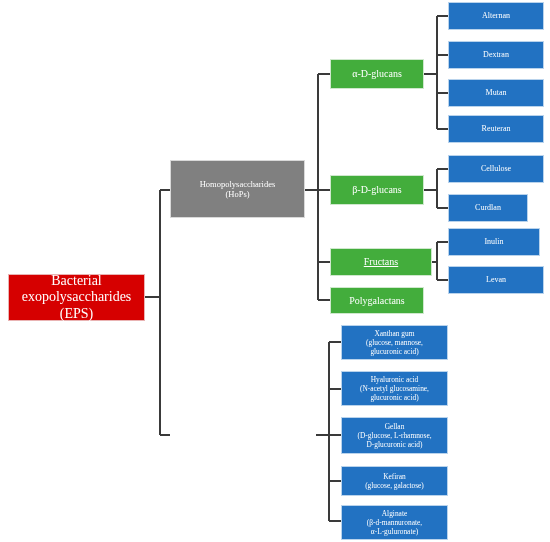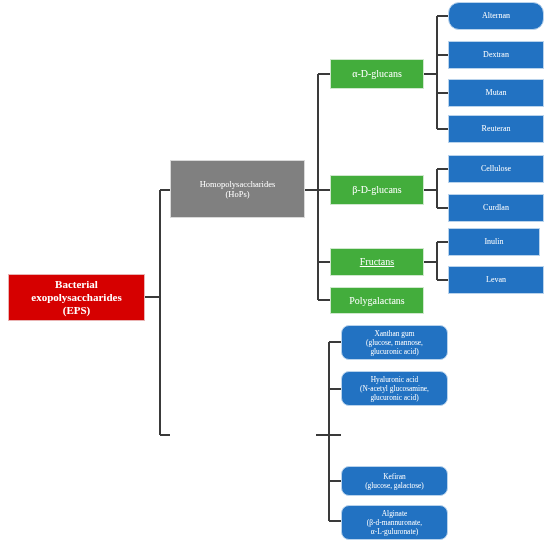--- a/index.html
+++ b/index.html
@@ -16,26 +16,26 @@
     box-sizing:border-box;
     display:flex;align-items:center;justify-content:center;
     text-align:center;
     color:#ffffff;
     line-height:1.18;
     z-index:2;
   }
   .node .lbl{display:block;padding:0 3px;}
   .node .sub{display:block;}
 
-  .n-root{background:#d60000;border:1px solid #e9b3b3;font-size:11px;font-weight:bold;}
+  .n-root{background:#d60000;border:1px solid #e9b3b3;font-size:14px;}
   .n-mid-a{background:#808080;border:1px solid #d9d9d9;font-size:8.5px;}
   .n-mid-b{background:#4a4a4a;border:1px solid #d9d9d9;font-size:8.5px;}
   .n-green{background:#43ad3c;border:1px solid #cfe8cd;font-size:10px;}
   .n-blue{background:#2272c2;border:1px solid #b9d3ec;font-size:8px;}
-  .n-blue.multi{font-size:7.4px;line-height:1.22;border-radius:8px;}
+  .n-blue.multi{font-size:7.4px;line-height:1.22;}
 </style>
 </head>
 <body>
 
 <div id="canvas">
 
   <svg id="wires" viewBox="0 0 550 542" xmlns="http://www.w3.org/2000/svg">
     <g fill="none" stroke="#3a3a3a" stroke-width="1.6" shape-rendering="crispEdges">
 
       <path d="M145,297 H160"></path>
@@ -94,44 +94,44 @@
     </span>
   </div>
 
 
   <div class="node n-green" style="left:330px;top:59px;width:94px;height:30px;">
     <span class="lbl">α-D-glucans</span>
   </div>
   <div class="node n-green" style="left:330px;top:175px;width:94px;height:30px;">
     <span class="lbl">β-D-glucans</span>
   </div>
-  <div class="node n-green" style="left:330px;top:248px;width:94px;height:28px;text-decoration:underline;">
+  <div class="node n-green" style="left:330px;top:248px;width:102px;height:28px;text-decoration:underline;">
     <span class="lbl">Fructans</span>
   </div>
   <div class="node n-green" style="left:330px;top:287px;width:94px;height:27px;text-align:center;">
     <span class="lbl">Polygalactans</span>
   </div>
 
-  <div class="node n-blue" style="left:448px;top:2px;width:96px;height:28px;border-radius:11px;">
+  <div class="node n-blue" style="left:448px;top:2px;width:96px;height:28px;">
     <span class="lbl">Alternan</span>
   </div>
   <div class="node n-blue" style="left:448px;top:41px;width:96px;height:28px;">
     <span class="lbl">Dextran</span>
   </div>
   <div class="node n-blue" style="left:448px;top:79px;width:96px;height:28px;">
     <span class="lbl">Mutan</span>
   </div>
   <div class="node n-blue" style="left:448px;top:115px;width:96px;height:28px;">
     <span class="lbl">Reuteran</span>
   </div>
 
   <div class="node n-blue" style="left:448px;top:155px;width:96px;height:28px;">
     <span class="lbl">Cellulose</span>
   </div>
-  <div class="node n-blue" style="left:448px;top:194px;width:96px;height:28px;">
+  <div class="node n-blue" style="left:448px;top:194px;width:80px;height:28px;">
     <span class="lbl">Curdlan</span>
   </div>
 
   <div class="node n-blue" style="left:448px;top:228px;width:92px;height:28px;">
     <span class="lbl">Inulin</span>
   </div>
   <div class="node n-blue" style="left:448px;top:266px;width:96px;height:28px;">
     <span class="lbl">Levan</span>
   </div>
 
@@ -144,20 +144,27 @@
   </div>
 
   <div class="node n-blue multi" style="left:341px;top:371px;width:107px;height:35px;">
     <span>
       <span class="lbl">Hyaluronic acid</span>
       <span class="sub">(N-acetyl glucosamine,</span>
       <span class="sub">glucuronic acid)</span>
     </span>
   </div>
 
+  <div class="node n-blue multi" style="left:341px;top:417px;width:107px;height:37px;">
+    <span>
+      <span class="lbl">Gellan</span>
+      <span class="sub">(D-glucose, L-rhamnose,</span>
+      <span class="sub">D-glucuronic acid)</span>
+    </span>
+  </div>
 
   <div class="node n-blue multi" style="left:341px;top:466px;width:107px;height:30px;">
     <span>
       <span class="lbl">Kefiran</span>
       <span class="sub">(glucose, galactose)</span>
     </span>
   </div>
 
   <div class="node n-blue multi" style="left:341px;top:505px;width:107px;height:35px;">
     <span>

